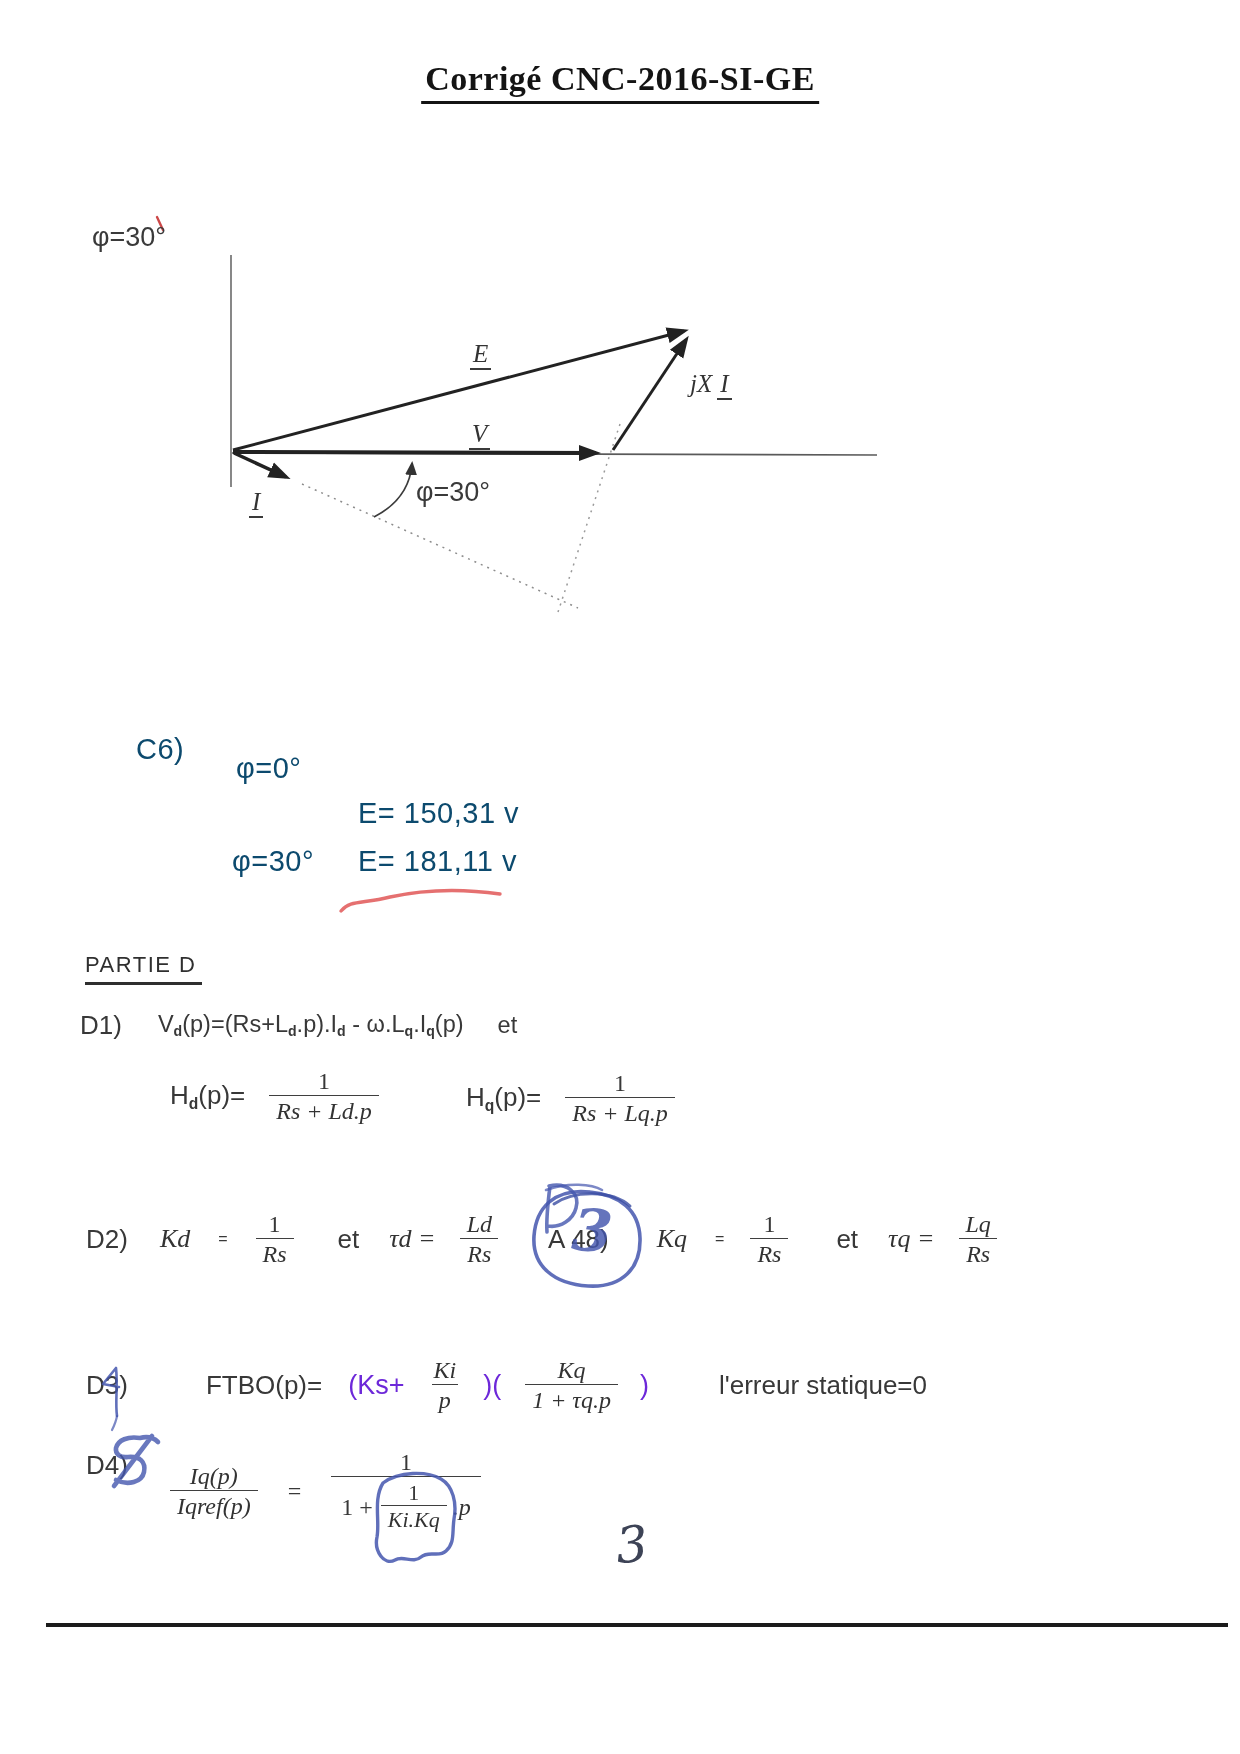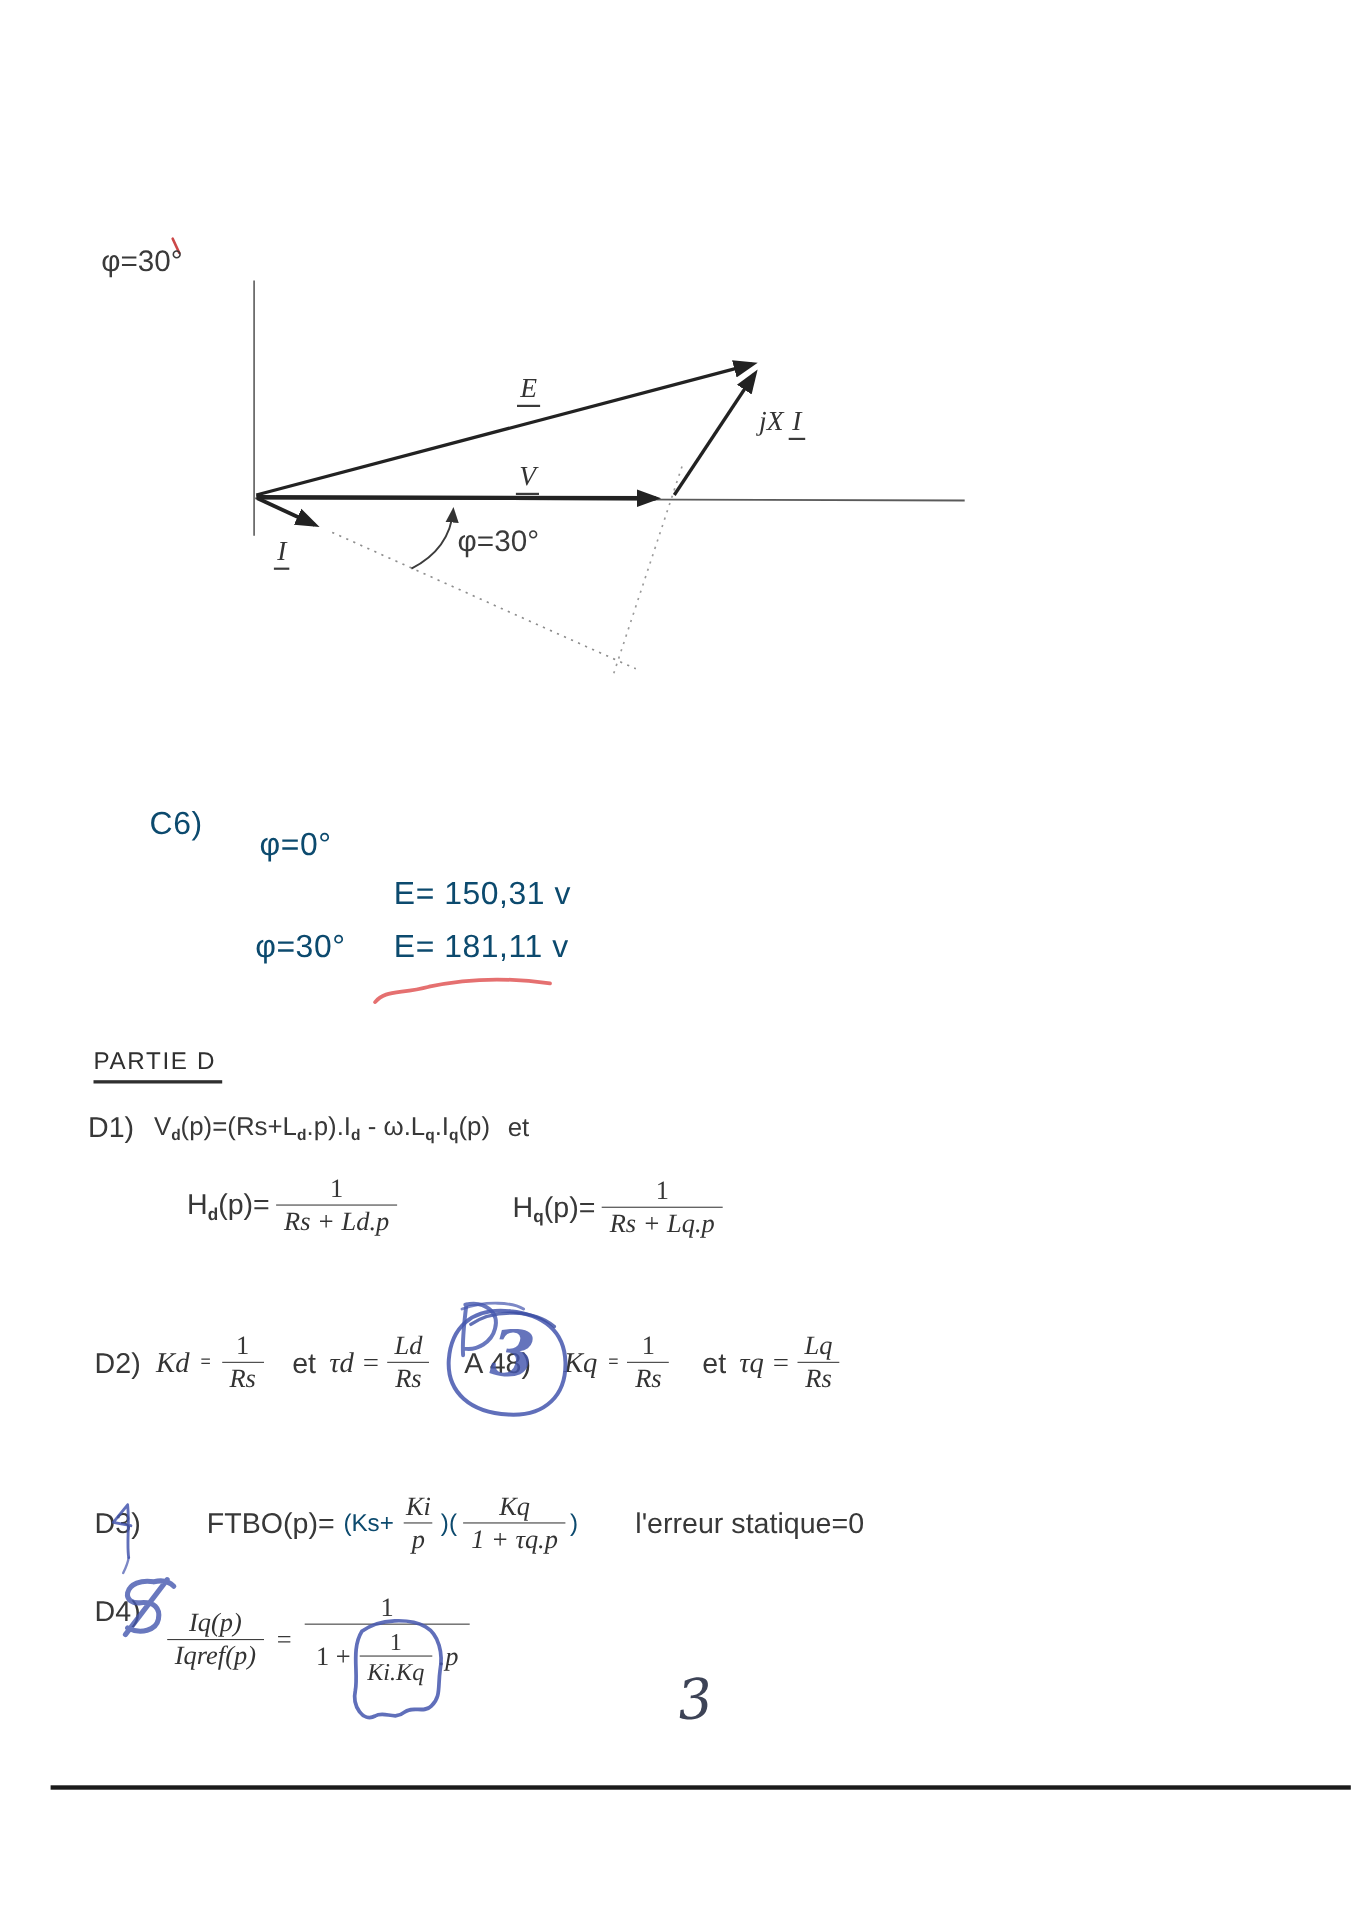--- a/index.html
+++ b/index.html
@@ -11,40 +11,40 @@
   .ul{border-bottom:2px solid #3a3a3a;padding:0 3px 1px;}
   sub.sb{font-size:0.6em;font-weight:bold;vertical-align:-0.3em;}
   #title{left:50%;top:60px;transform:translateX(-50%);font-family:"Liberation Serif",serif;
          font-weight:bold;font-size:34px;color:#141414;border-bottom:3.5px solid #141414;
          padding:0 4px 3px;letter-spacing:0.5px;white-space:nowrap;}
   .dlabel{font-size:27px;color:#3a3a3a;}
   .big{font-size:29px;color:#0c4a6e;letter-spacing:0.5px;white-space:nowrap;margin-left:48px;}
   .veclab{font-size:25px;white-space:nowrap;}
   #partie-d{font-size:22px;color:#2f2f2f;letter-spacing:1.5px;border-bottom:3px solid #2f2f2f;
             padding:0 6px 4px 0;}
-  .eqrow{display:flex;align-items:center;white-space:nowrap;}
+  .eqrow{display:flex;align-items:center;white-space:nowrap;gap:18px;}
   .frac{display:inline-flex;flex-direction:column;align-items:center;line-height:1.12;
         font-size:24px;vertical-align:middle;}
   .frac .num{padding:0 7px;}
   .frac .den{border-top:1.7px solid #3f3f3f;padding:2px 7px 0;}
   .frac.small{font-size:22px;}
   .annwrap{position:relative;display:inline-block;}
   .annwrap svg{position:absolute;overflow:visible;pointer-events:none;}
   .blue3{position:absolute;left:24px;top:-22px;font-family:"DejaVu Serif",serif;font-style:italic;
          font-weight:bold;font-size:58px;color:#4456ae;opacity:0.82;transform:rotate(4deg);line-height:1;}
   #pagenum{left:616px;top:1520px;font-family:"DejaVu Serif",serif;font-style:italic;
            font-size:50px;color:#3d4356;transform:rotate(-5deg);line-height:1;}
   #bottom-rule{left:46px;top:1623px;width:1182px;height:4px;background:#1b1b1b;}
   #diagram-svg{left:0;top:0;pointer-events:none;}
   .gap14{margin-right:14px}.gap10{margin-right:10px}.gap26{margin-right:26px}
   .gap12{margin-right:12px}.gap6{margin-right:6px}.gap56{margin-right:31px}
   .gap30{margin-right:30px}.gap8{margin-right:8px}.gap60{margin-right:60px}
   .gap4{margin-right:4px}.gap52{margin-right:52px}.gap24{margin-right:24px}
   .gap2{margin-right:2px}.gap18{margin-right:18px}
-  .f26{font-size:26px}.f22{font-size:22px;color:#0c4a6e}
+  .f26{font-size:26px}.f22{font-size:27px;color:#6d28d9}
 </style>
 </head>
 <body>
 
 <div id="page">
 
   <svg id="diagram-svg" class="abs" width="1240" height="1754" viewBox="0 0 1240 1754">
     <defs>
       <marker id="ah" markerUnits="userSpaceOnUse" markerWidth="26" markerHeight="20" refX="17" refY="10" orient="auto">
         <path d="M0,2 L22,10 L0,18 z" fill="#222"></path>
@@ -64,20 +64,21 @@
 
     <line x1="302" y1="484" x2="578" y2="608" stroke="#8d8d8d" stroke-width="1.5" stroke-dasharray="2 5"></line>
     <line x1="620" y1="424" x2="558" y2="612" stroke="#9a9a9a" stroke-width="1.5" stroke-dasharray="2 5"></line>
 
     <path d="M374,517 Q409,499 412,464" fill="none" stroke="#3c3c3c" stroke-width="1.7" marker-end="url(#ah2)"></path>
 
     <path d="M157,217 l6,13" stroke="#cc4848" stroke-width="2.4" stroke-linecap="round" fill="none"></path>
     <path d="M341,911 C350,900 362,904 390,897 C422,890 458,888 500,894" stroke="#e26060" stroke-width="3.4" stroke-linecap="round" fill="none" opacity="0.9"></path>
   </svg>
 
+  <div id="title" class="abs">Corrigé CNC-2016-SI-GE</div>
 
   <div class="abs dlabel" style="left:92px;top:222px;">φ=30°</div>
   <div class="abs mathit veclab" style="left:470px;top:340px;">
     <span class="ul">E</span>
   </div>
   <div class="abs mathit veclab" style="left:469px;top:420px;">
     <span class="ul">V</span>
   </div>
   <div class="abs mathit veclab" style="left:690px;top:370px;">
     <span>jX</span><span class="ul" style="margin-left:5px;">I</span>

